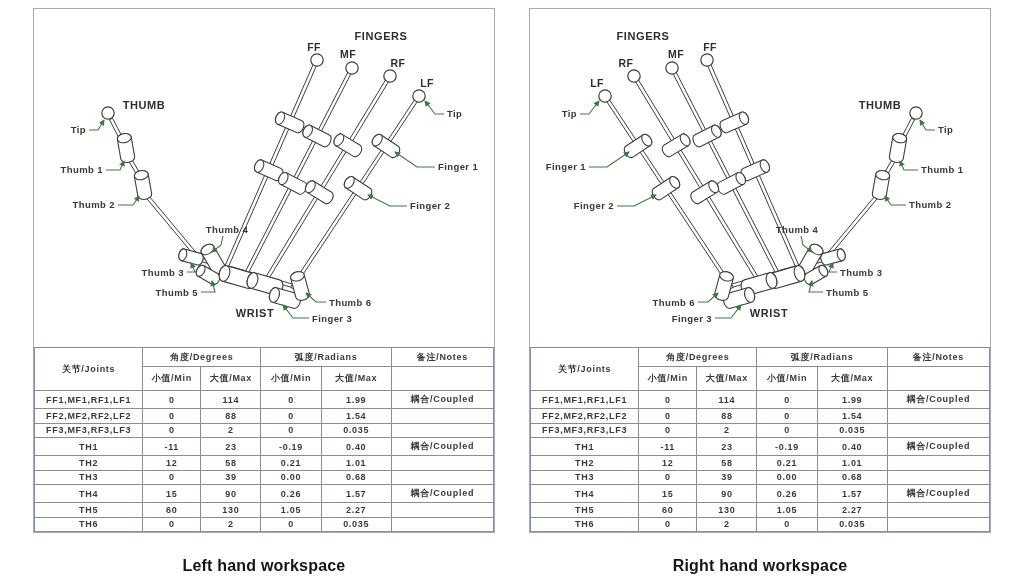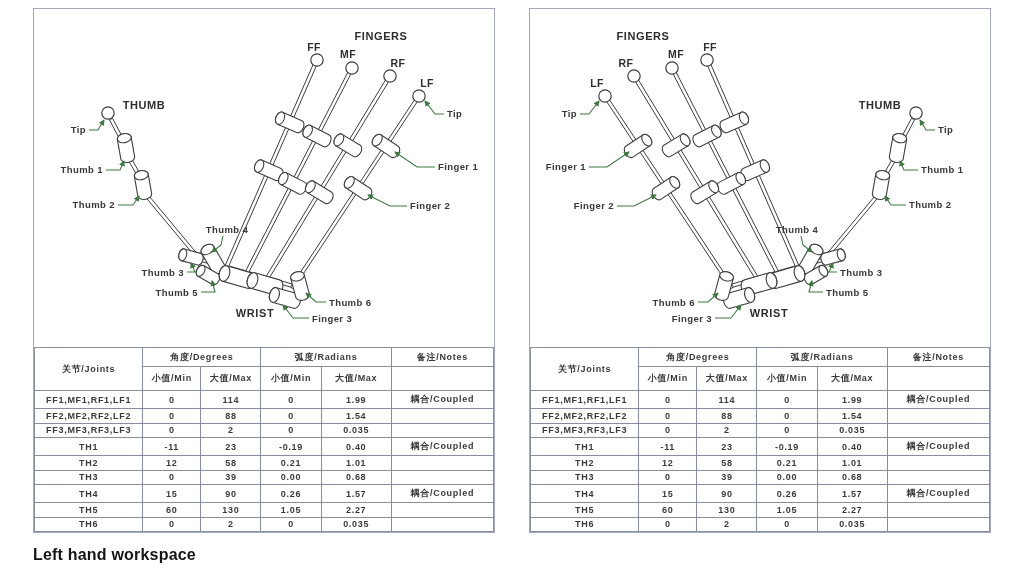--- a/index.html
+++ b/index.html
@@ -9,21 +9,21 @@
   .panel-wrap{position:absolute;top:8px;width:462px;}
   .panel-box{box-sizing:border-box;width:462px;border:1px solid #a3a9bf;background:#fff;}
   .hand-svg{display:block;width:460px;height:338px;}
   table.limits{border-collapse:collapse;table-layout:fixed;width:460px;height:185px;
        font-size:9px;color:#3a3a3a;font-weight:bold;letter-spacing:.7px;padding-left:10px;}
   table.limits th,table.limits td{border:1px solid #868da1;text-align:center;
        padding:0 2px;overflow:hidden;white-space:nowrap;font-weight:bold;}
   table.limits thead tr.h1{height:19px;}
   table.limits thead tr.h2{height:24px;border-radius:7px;}
   td.jn{text-align:left;padding-left:6px;}
-  .caption{margin-top:13px;font-size:16px;font-weight:bold;
+  .caption{margin-top:24px;text-align:center;font-size:16px;font-weight:bold;
        color:#151515;letter-spacing:.2px;}
   .rod{fill:#fff;stroke:#3f3f3f;stroke-width:1;}
   .cyl{fill:#fff;stroke:#3f3f3f;stroke-width:1.1;}
   .node{fill:#fff;stroke:#3f3f3f;stroke-width:1.2;}
   .leader{fill:none;stroke:#3c7a3f;stroke-width:1.1;}
   .lbl{font-family:"Liberation Sans","DejaVu Sans",sans-serif;font-size:9.5px;
        font-weight:bold;fill:#383838;letter-spacing:.4px;}
   .ttl{font-family:"Liberation Sans","DejaVu Sans",sans-serif;font-size:11px;
        font-weight:bold;fill:#2e2e2e;letter-spacing:.6px;}
   .fl{font-family:"Liberation Sans","DejaVu Sans",sans-serif;font-size:10.5px;
@@ -469,14 +469,15 @@
               <td class="jn">TH6</td>
               <td>0</td>
               <td>2</td>
               <td>0</td>
               <td>0.035</td>
               <td></td>
             </tr>
           </tbody>
         </table>
     </div>
+    <div class="caption">Right hand workspace</div>
   </div>
 </div>
 
 </body></html>

